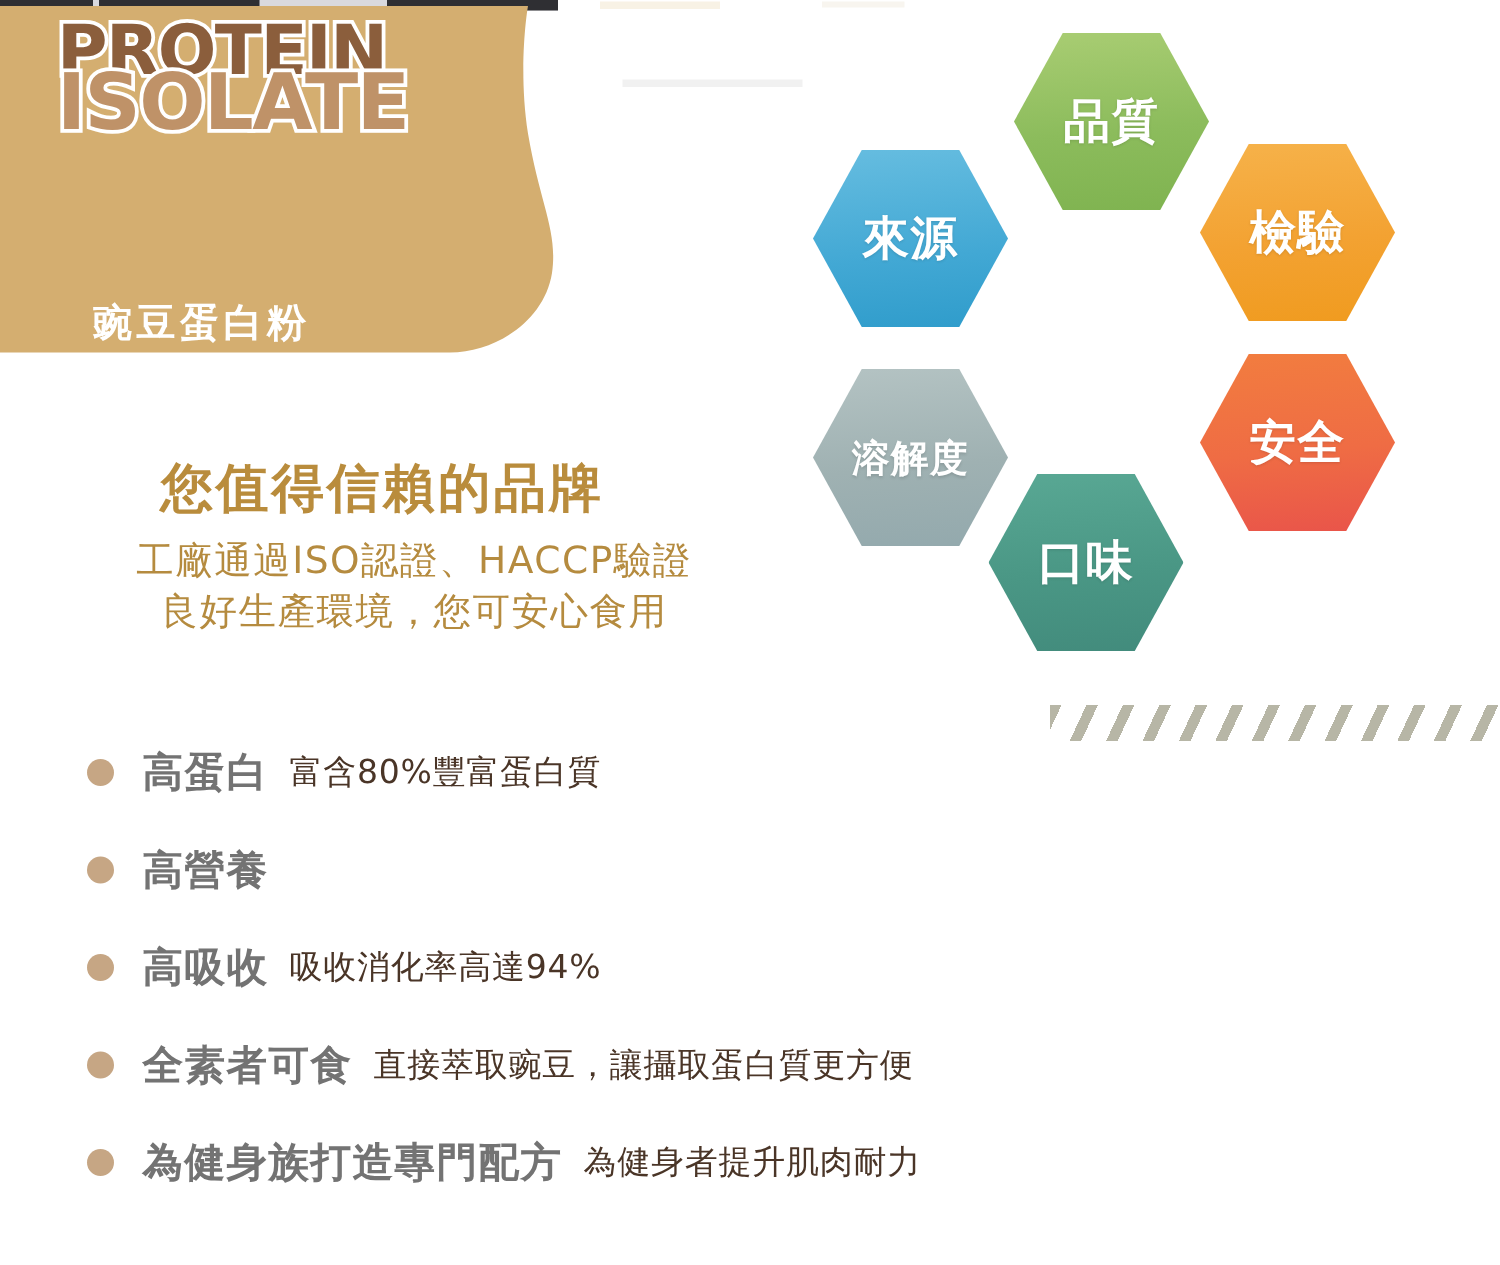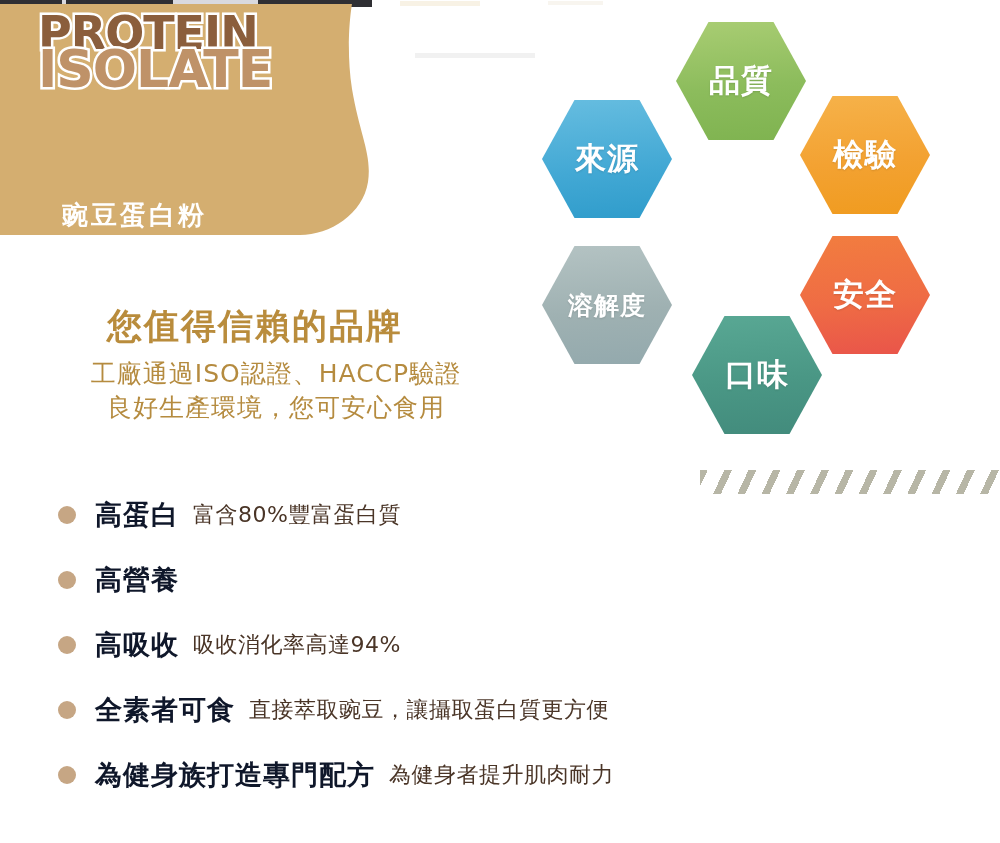--- a/index.html
+++ b/index.html
@@ -66,37 +66,37 @@
     color:#ffffff;font-size:31px;font-weight:600;letter-spacing:1px;
     font-family:"DejaVu Sans","Liberation Sans",sans-serif;
     text-shadow:0 1px 2px rgba(0,0,0,.13);white-space:nowrap;
   }
   .hex.small span{font-size:25px;}
   .h-quality {left:156px;top:14px; background:linear-gradient(175deg,#a9cd73 0%,#8cbc5c 55%,#7fb350 100%);}
   .h-source  {left:22px; top:92px; background:linear-gradient(175deg,#66bde0 0%,#42a8d4 60%,#2f9ccb 100%);}
   .h-test    {left:280px;top:88px; background:linear-gradient(175deg,#f6b24a 0%,#f3a232 55%,#f09b1f 100%);}
   .h-solub   {left:22px; top:238px;background:linear-gradient(175deg,#b4c3c3 0%,#9fb1b2 55%,#93a9ad 100%);}
   .h-safety  {left:280px;top:228px;background:linear-gradient(175deg,#f27d3f 0%,#ef6c44 55%,#e9544a 100%);}
-  .h-taste   {left:172px;top:308px;background:linear-gradient(175deg,#59a894 0%,#4a9785 55%,#428b7c 100%);}
+  .h-taste   {left:139px;top:308px;background:linear-gradient(175deg,#59a894 0%,#4a9785 55%,#428b7c 100%);}
 
   
   .stripes{
     position:absolute;left:700px;top:470px;width:300px;height:24px;
     background:repeating-linear-gradient(115deg,#b7b6a6 0px,#b7b6a6 7px,rgba(255,255,255,0) 7px,rgba(255,255,255,0) 22px);
   }
 
   
   .features{position:absolute;left:58px;top:497px;width:900px;}
   .feat{display:flex;align-items:center;margin-bottom:29px;}
   .feat .dot{
     width:18px;height:18px;border-radius:50%;background:#c6a684;
     flex:0 0 18px;margin-right:19px;
   }
   .feat .ttl{
-    font-size:27px;font-weight:700;color:#0f172a;letter-spacing:1px;
+    font-size:27px;font-weight:700;color:#737373;letter-spacing:1px;
     font-family:"DejaVu Sans","Liberation Sans",sans-serif;white-space:nowrap;
   }
   .feat .desc{
     font-size:22px;color:#4a3527;letter-spacing:.5px;margin-left:14px;
     font-family:"DejaVu Sans","Liberation Sans",sans-serif;white-space:nowrap;
   }
 </style>
 </head>
 <body>
 

